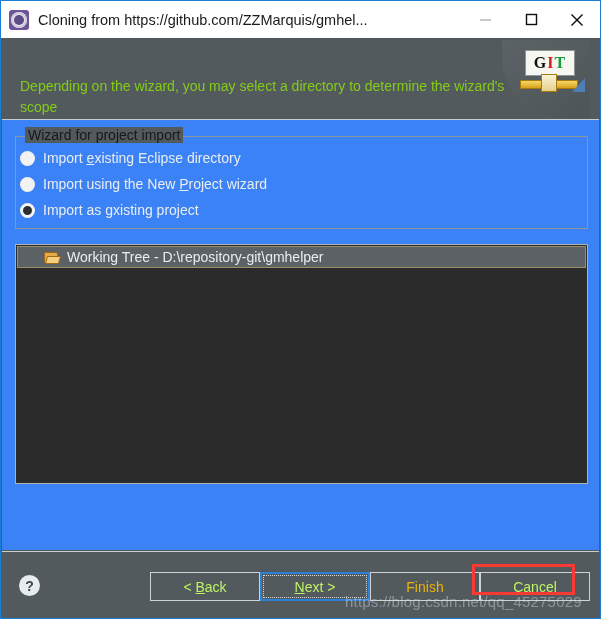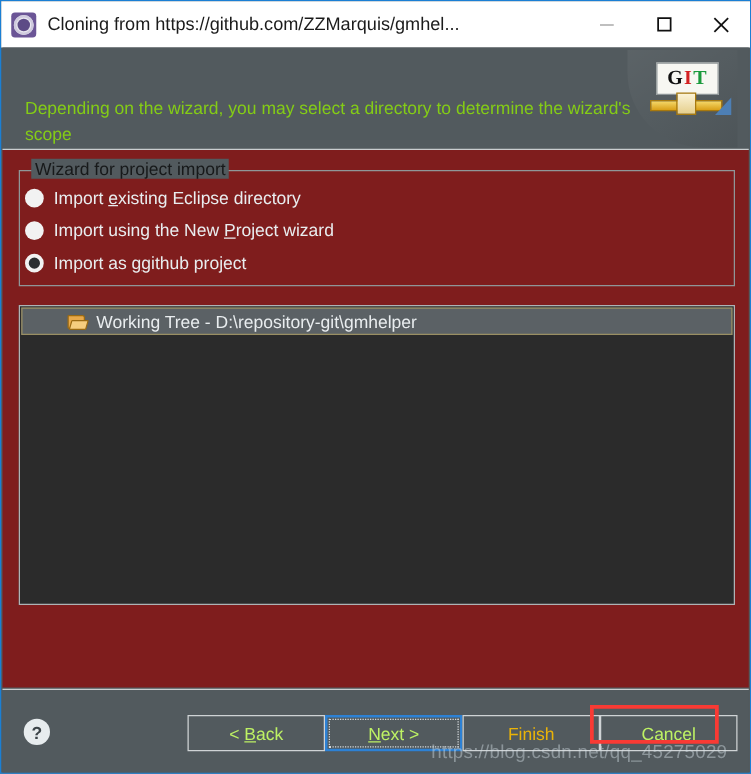--- a/index.html
+++ b/index.html
@@ -174,21 +174,21 @@
     height: 1px;
     background: #c9cdcf;
   }
 
   
   .body-area {
     position: absolute;
     left: 1px; top: 119px;
     width: 597px;
     height: 430px;
-    background: #7f1d1d;
+    background: #3b82f6;
   }
 
   
   .groupbox {
     position: absolute;
     left: 13px; top: 16px;
     width: 573px;
     height: 93px;
     border: 1px solid #8f9698;
     box-sizing: border-box;
@@ -245,21 +245,21 @@
   .tree-row {
     position: absolute;
     left: 1px; top: 1px;
     width: 569px;
     height: 22px;
     background: #5b6165;
     border: 1px solid #9a8f63;
     box-sizing: border-box;
     display: flex;
     align-items: center;
-    padding-left: 36px;
+    padding-left: 26px;
   }
   .folder-icon {
     position: relative;
     width: 16px;
     height: 13px;
     margin-right: 7px;
     flex: none;
   }
   .folder-icon .f-back {
     position: absolute;
@@ -421,21 +421,21 @@
         <span class="radio-label"><span>Import </span><u>e</u><span>xisting Eclipse directory</span></span>
       </div>
 
       <div class="radio-row r2">
         <span class="radio-dot"></span>
         <span class="radio-label"><span>Import using the New </span><u>P</u><span>roject wizard</span></span>
       </div>
 
       <div class="radio-row r3">
         <span class="radio-dot selected"></span>
-        <span class="radio-label"><span>Import as </span><u>g</u><span>github project</span></span>
+        <span class="radio-label"><span>Import as </span><u>g</u><span>xisting project</span></span>
       </div>
     </div>
 
     <div class="listbox">
       <div class="tree-row">
         <span class="folder-icon">
           <span class="f-back"></span>
           <span class="f-front"></span>
         </span>
         <span class="tree-label">Working Tree - D:\repository-git\gmhelper</span>

